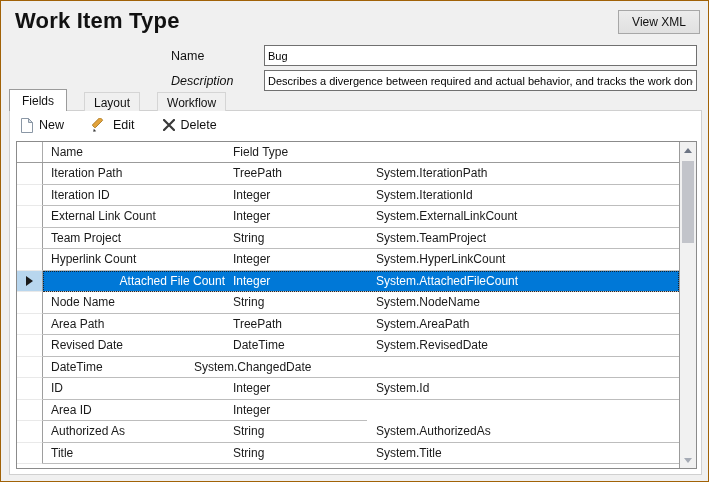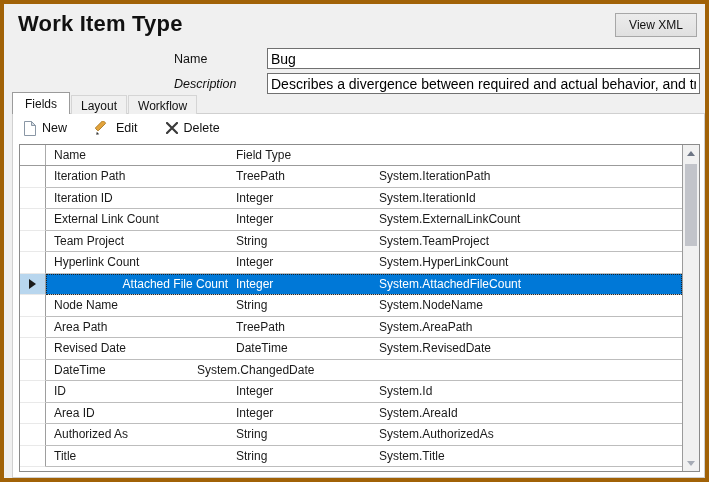--- a/index.html
+++ b/index.html
@@ -1,49 +1,49 @@
 <!DOCTYPE html>
 <html><head>
 <meta charset="utf-8">
 <style>
   * { margin:0; padding:0; box-sizing:border-box; }
   html,body { background:#e4e4e4; }
   body { font-family:"Liberation Sans", sans-serif; }
 
   .window {
     position:relative; width:709px; height:482px;
-    background:#f0f0f0; border:4px solid #a16207; overflow:hidden;
+    background:#f0f0f0; border:1px solid #a16207; overflow:hidden;
   }
 
   
   .page-title {
     position:absolute; left:14px; top:7px;
     font-size:22px; font-weight:bold; color:#111; letter-spacing:.2px;
   }
   .view-xml-btn {
     position:absolute; top:9px; right:8px; width:82px; height:24px;
     background:linear-gradient(#ececec,#e0e0e0);
     border:1px solid #a7a7a7; font-size:12px; color:#111;
     font-family:"Liberation Sans",sans-serif; cursor:default;
   }
   .field-label { position:absolute; left:170px; font-size:12.5px; color:#111; }
   .field-input {
     position:absolute; left:263px; width:433px; height:21px;
-    border:1px solid #707070; background:#fff; font-size:14px;
+    border:1px solid #707070; background:#fff; font-size:11px;
     padding:0 3px; font-family:"Liberation Sans",sans-serif; color:#000;
   }
   .lbl-name  { top:48px; }  .inp-name { top:44px; }
   .lbl-desc  { top:73px;font-style:italic; }  .inp-desc { top:69px; }
 
   
   .tabs { position:absolute; left:8px; top:88px; height:22px; display:flex; align-items:flex-end; z-index:3; }
   .tab {
     font-size:12px; color:#111; background:#f0f0f0;
     border:1px solid #d5d5d5; border-bottom:none;
-    height:19px; padding:3px 9px 0 9px; margin-right:1px;
+    height:19px; padding:3px 9px 0 9px; margin-right:17px;
   }
   .tab.active {
     background:#fff; border:1px solid #9b9b9b; border-bottom:none;
     height:22px; padding:4px 12px 0 12px; position:relative; z-index:4;
   }
 
   
   .tab-page {
     position:absolute; left:8px; top:109px; width:693px; height:365px;
     background:#fff; border:1px solid #d0d0d0; z-index:2;
@@ -253,21 +253,20 @@
     <div class="cell c-type">Integer</div>
     <div class="cell c-ref">System.Id</div>
   </div>
 
   <div class="grid-row">
     <div class="c-rowhdr">
       
     </div>
     <div class="cell c-name">Area ID</div>
     <div class="cell c-type">Integer</div>
-    <div class="cell c-ref">System.AreaId</div>
   </div>
 
   <div class="grid-row">
     <div class="c-rowhdr">
       
     </div>
     <div class="cell c-name">Authorized As</div>
     <div class="cell c-type">String</div>
     <div class="cell c-ref">System.AuthorizedAs</div>
   </div>

